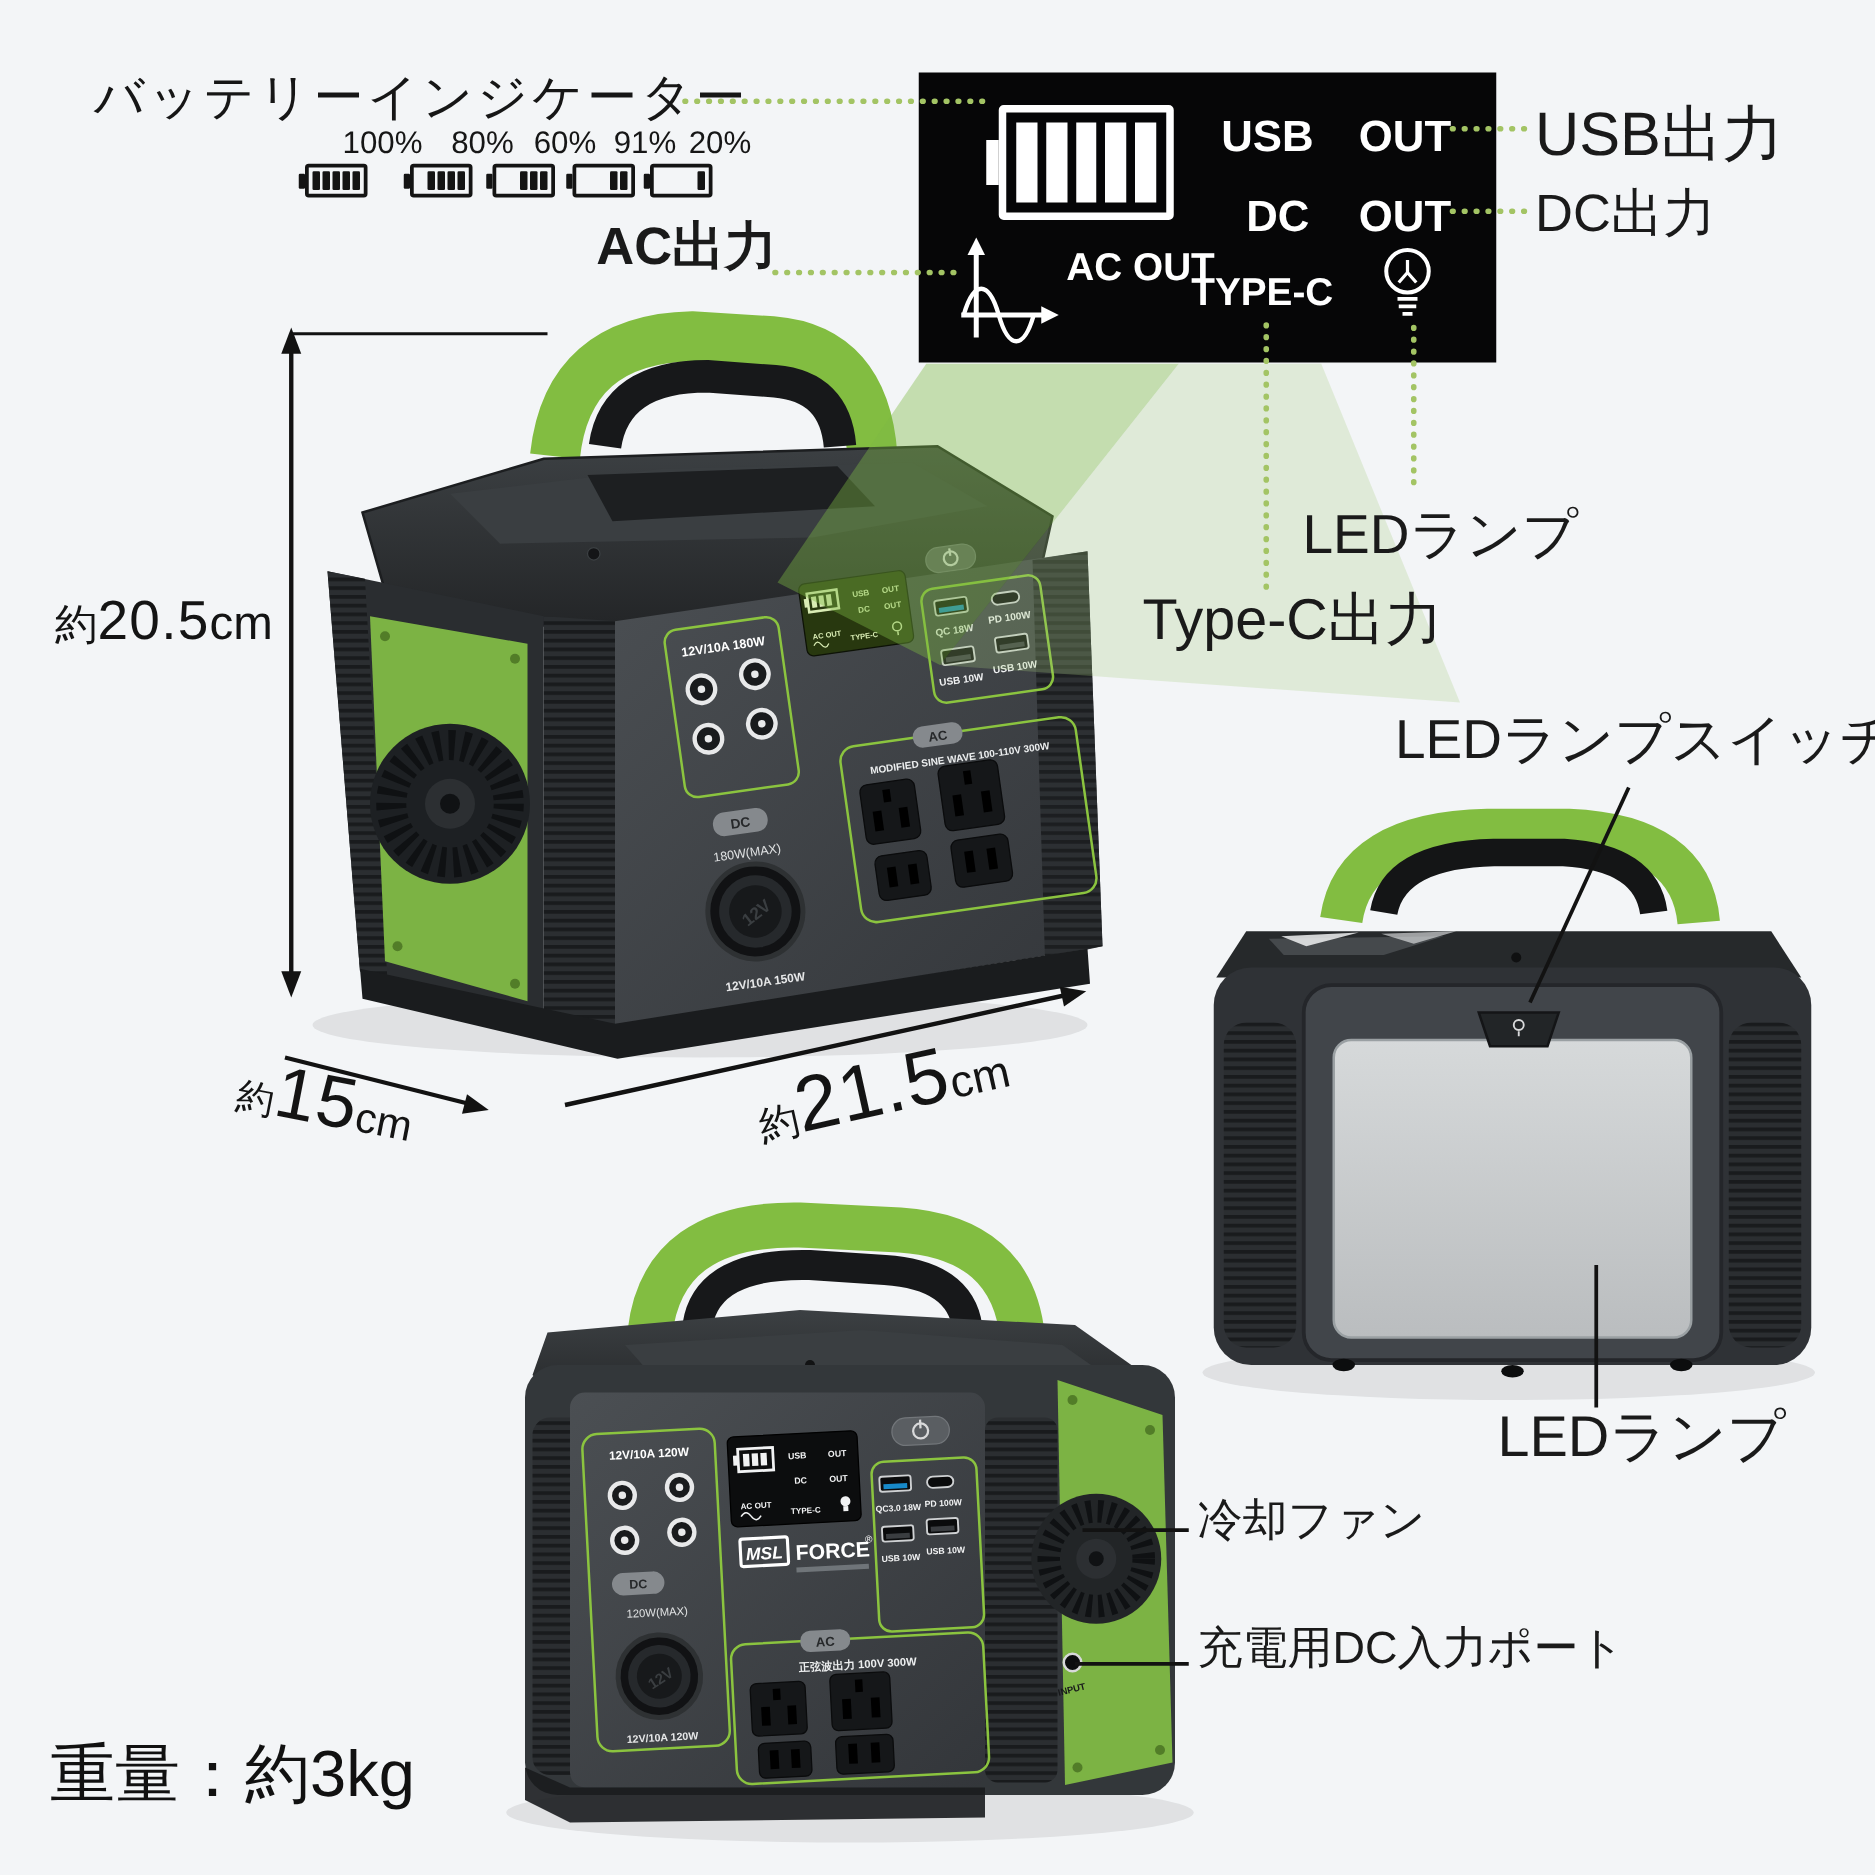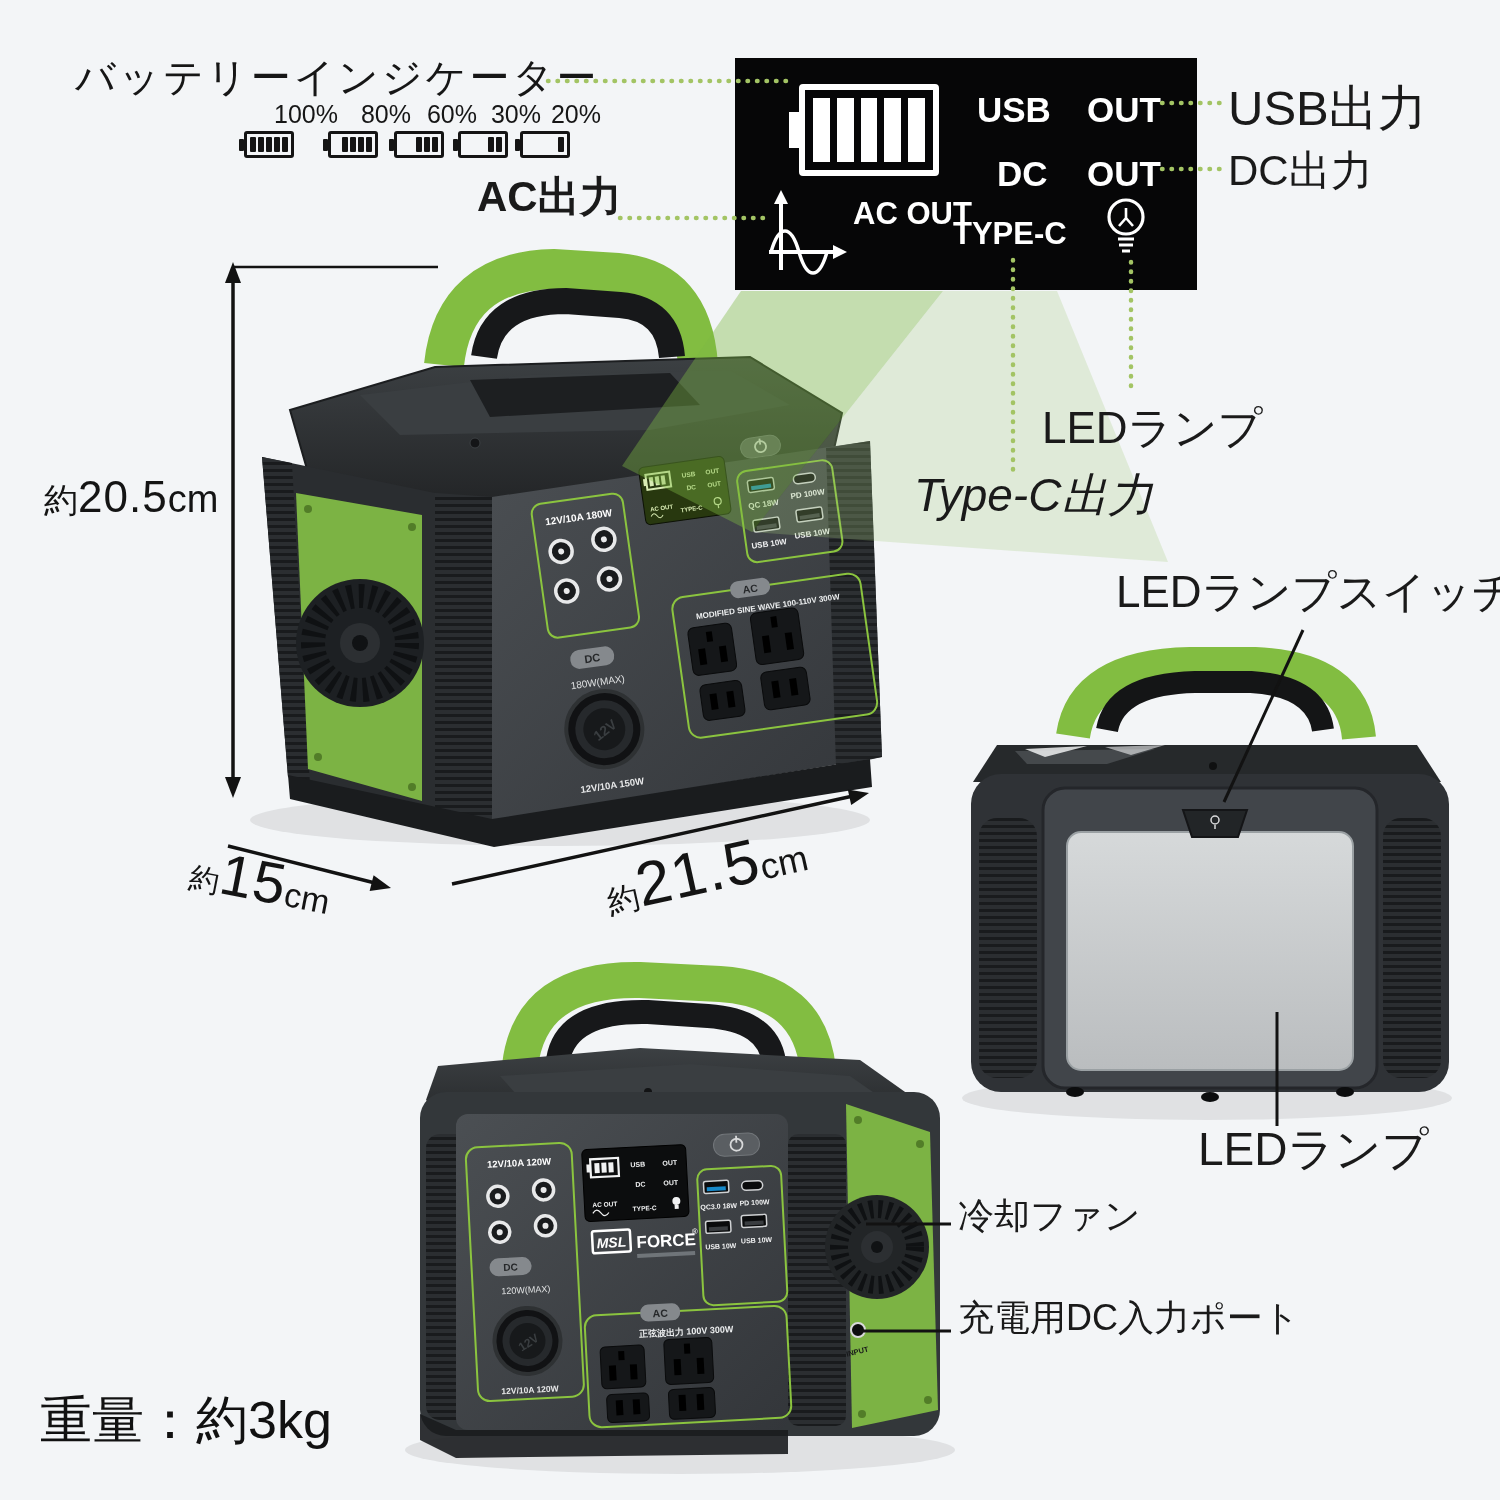--- a/index.html
+++ b/index.html
@@ -390,21 +390,21 @@
       <line x1="452" y1="884" x2="853" y2="796" stroke="#121212" stroke-width="3.5"></line>
       <polygon points="869,793 851.2,805.1 847.8,789.4" fill="#121212"></polygon>
     </g>
   </svg>
 
   <div class="bi-title z5">バッテリーインジケーター</div>
 
   <span class="bi-pct z5" style="left:238px;width:60px;">100%</span>
   <span class="bi-pct z5" style="left:324px;width:52px;">80%</span>
   <span class="bi-pct z5" style="left:390px;width:52px;">60%</span>
-  <span class="bi-pct z5" style="left:452px;width:56px;">30%</span>
+  <span class="bi-pct z5" style="left:452px;width:56px;">91%</span>
   <span class="bi-pct z5" style="left:514px;width:52px;">20%</span>
 
   <div class="batt z5" style="left:244px;">
       <div class="bar"></div>
       <div class="bar"></div>
       <div class="bar"></div>
       <div class="bar"></div>
       <div class="bar"></div>
     </div>
   <div class="batt z5" style="left:328px;">
@@ -423,21 +423,21 @@
       <div class="bar"></div>
     </div>
   <div class="batt z5" style="left:520px;">
       <div class="bar"></div>
     </div>
 
   <div class="lbl z5" style="left:477px;top:174px;font-size:42px;font-weight:bold;">AC出力</div>
   <div class="lbl z5" style="left:1228px;top:82px;font-size:49px;">USB出力</div>
   <div class="lbl z5" style="left:1228px;top:148px;font-size:42px;">DC出力</div>
   <div class="lbl z5" style="left:1042px;top:404px;font-size:44px;">LEDランプ</div>
-  <div class="lbl z5" style="left:914px;top:470px;font-size:46px;font-style:italic;">Type-C出力</div>
+  <div class="lbl z5" style="left:914px;top:470px;font-size:46px;">Type-C出力</div>
   <div class="lbl z5" style="left:1116px;top:568px;font-size:44px;">LEDランプスイッチ</div>
   <div class="lbl z5" style="left:1198px;top:1124px;font-size:46px;">LEDランプ</div>
   <div class="lbl z5" style="left:958px;top:1196px;font-size:36px;">冷却ファン</div>
   <div class="lbl z5" style="left:958px;top:1298px;font-size:36px;">充電用DC入力ポート</div>
 
   <div class="dim abs z5" style="left:44px;top:472px;">
     <span class="pre" style="font-size:34px;">約</span>
     <span class="val" style="font-size:44px;">20.5</span>
     <span class="unit" style="font-size:38px;">cm</span>
   </div>

